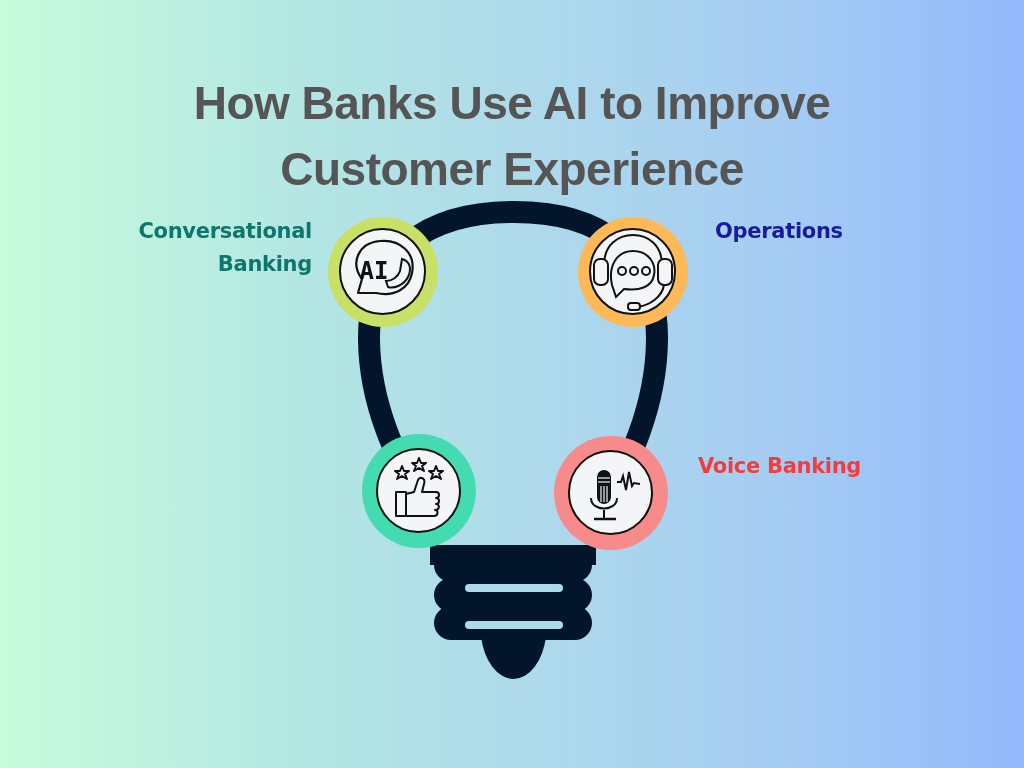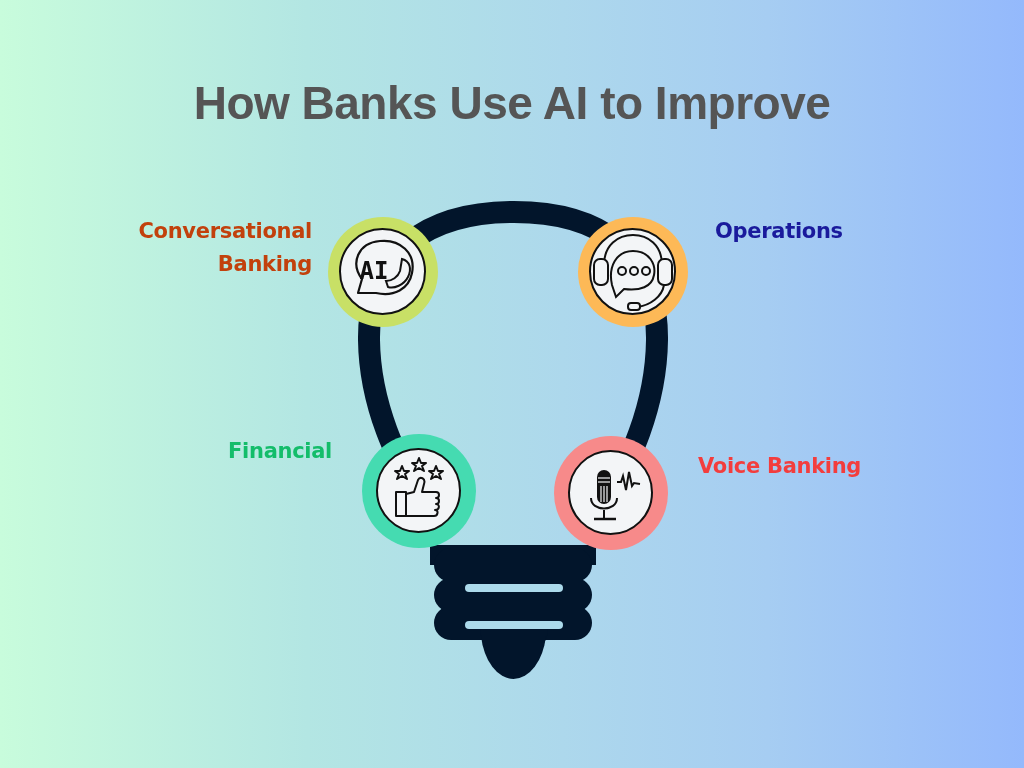--- a/index.html
+++ b/index.html
@@ -12,37 +12,38 @@
     position: absolute; left: 0; width: 1024px; top: 70px;
     text-align: center; color: #555555; font-weight: bold;
     font-size: 46px; line-height: 66px; letter-spacing: -0.5px;
   }
   .title div { display: block; }
   .label {
     position: absolute; font-weight: bold; font-size: 22px; line-height: 33px;
     font-family: "DejaVu Sans", sans-serif; letter-spacing: -0.3px;
   }
   .label div { display: block; }
-  .lbl-orange { color: #c2410c; right: 712px; top: 215px; text-align: right; font-size: 21px; margin-left: 30px; }
+  .lbl-orange { color: #0f766e; right: 712px; top: 215px; text-align: right; font-size: 21px; margin-left: 30px; }
   .lbl-blue { color: #1a1a9c; left: 715px; top: 215px; text-align: left; font-size: 21px; }
   .lbl-green { color: #13bd6a; right: 692px; top: 435px; text-align: right; font-size: 21px; }
   .lbl-red { color: #f33d3d; left: 698px; top: 450px; text-align: right; font-size: 21px; }
   svg.bulb { position: absolute; left: 0; top: 0; }
   .node { position: absolute; border-radius: 50%; }
   .node .inner {
     position: absolute; border-radius: 50%; background: #f3f5f7;
     border: 2.5px solid #111;
   }
   .node svg { position: absolute; }
 </style>
 </head>
 <body>
 
 <div class="title">
   <div>How Banks Use AI to Improve</div>
+  <div>Customer Experience</div>
 </div>
 
 <svg class="bulb" width="1024" height="768" viewBox="0 0 1024 768">
 
   <path d="M 430 520
            C 410 480, 370 420, 369 340
            C 368 250, 430 212, 514 212
            C 598 212, 658 250, 657 340
            C 656 420, 618 480, 598 520" fill="none" stroke="#02152b" stroke-width="22" stroke-linecap="round"></path>
 
@@ -122,18 +123,17 @@
 <div class="label lbl-orange">
   <div>Conversational</div>
   <div>Banking</div>
 </div>
 
 <div class="label lbl-blue">
   <div>Operations</div>
 </div>
 
 <div class="label lbl-green">
-  <div>Financial</div>
 </div>
 
 <div class="label lbl-red">
   <div>Voice Banking</div>
 </div>
 
 </body></html>

